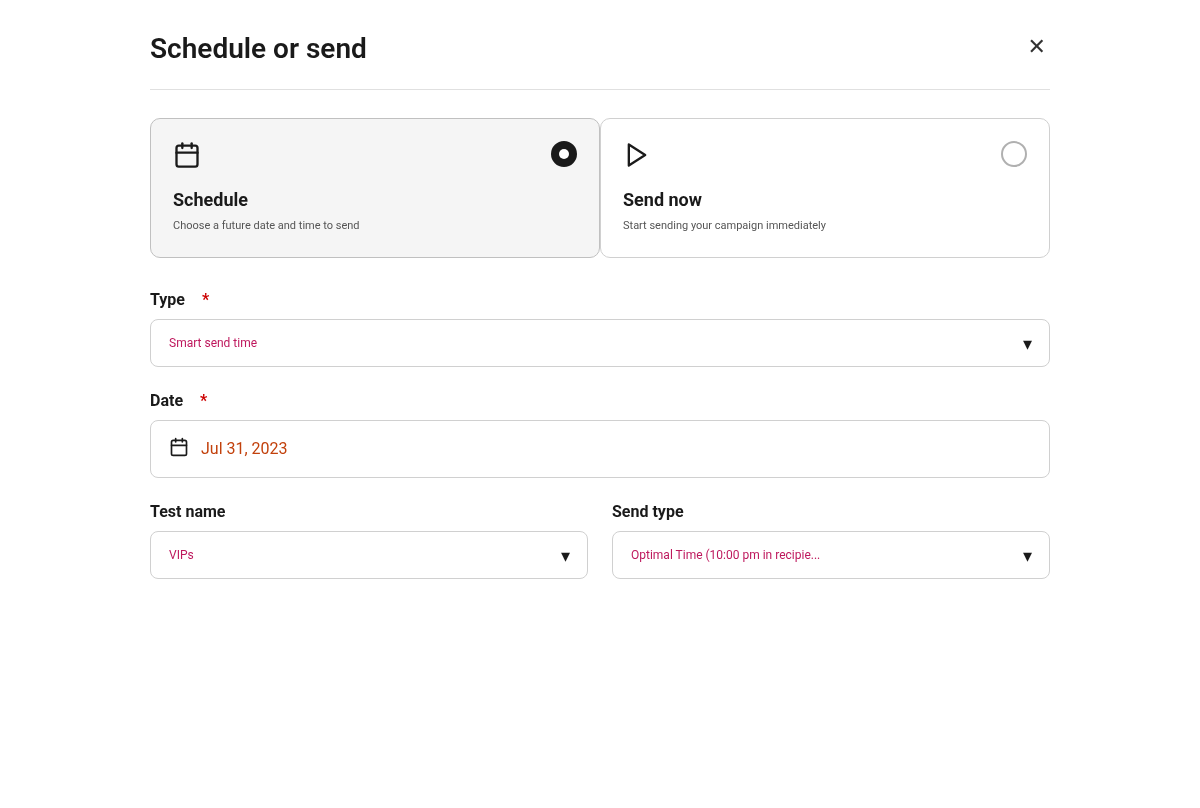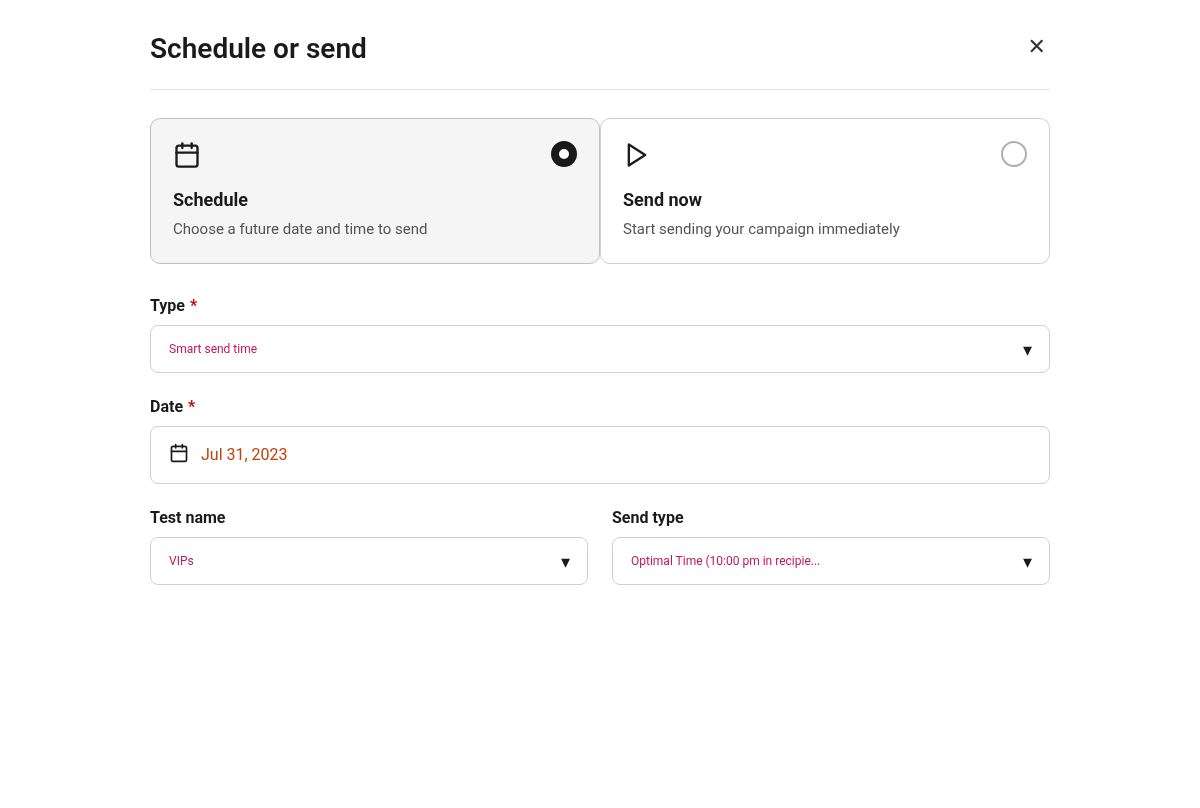--- a/index.html
+++ b/index.html
@@ -121,37 +121,37 @@
     }
 
     .option-title {
       font-size: 18px;
       font-weight: 700;
       color: #1a1a1a;
       margin-bottom: 8px;
     }
 
     .option-desc {
-      font-size: 15px;
+      font-size: 11px;
       color: #555;
       line-height: 1.5;
     }
 
     .form-section {
       margin-bottom: 24px;
     }
 
     .field-label {
       font-size: 16px;
       font-weight: 700;
       color: #1a1a1a;
       margin-bottom: 10px;
       display: flex;
       align-items: center;
-      gap: 5px;
+      gap: 17px;
     }
 
     .required-star {
       color: #cc0000;
       font-size: 16px;
     }
 
     .select-wrapper {
       position: relative;
     }

